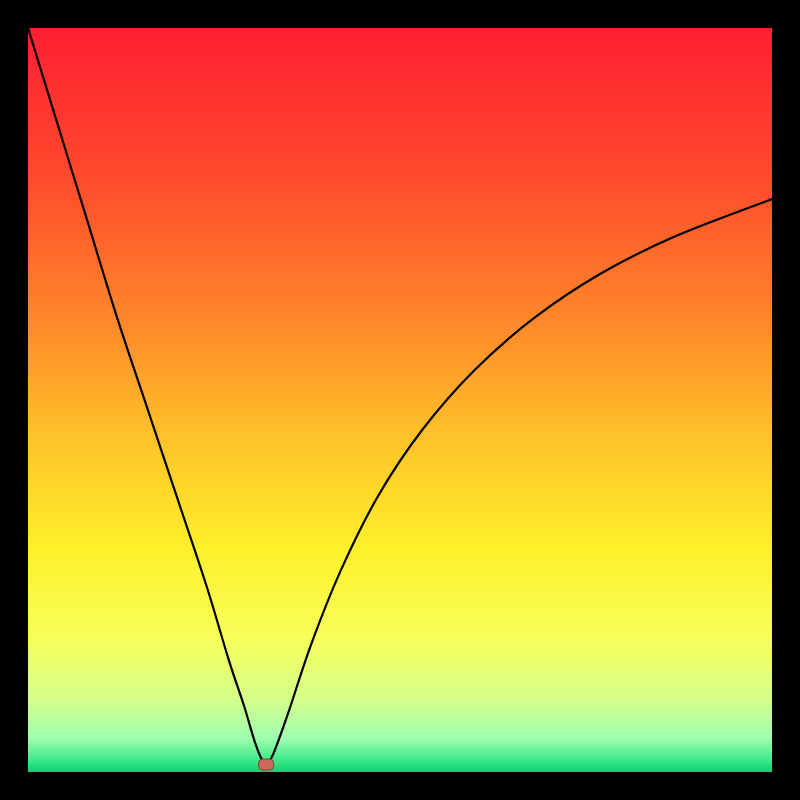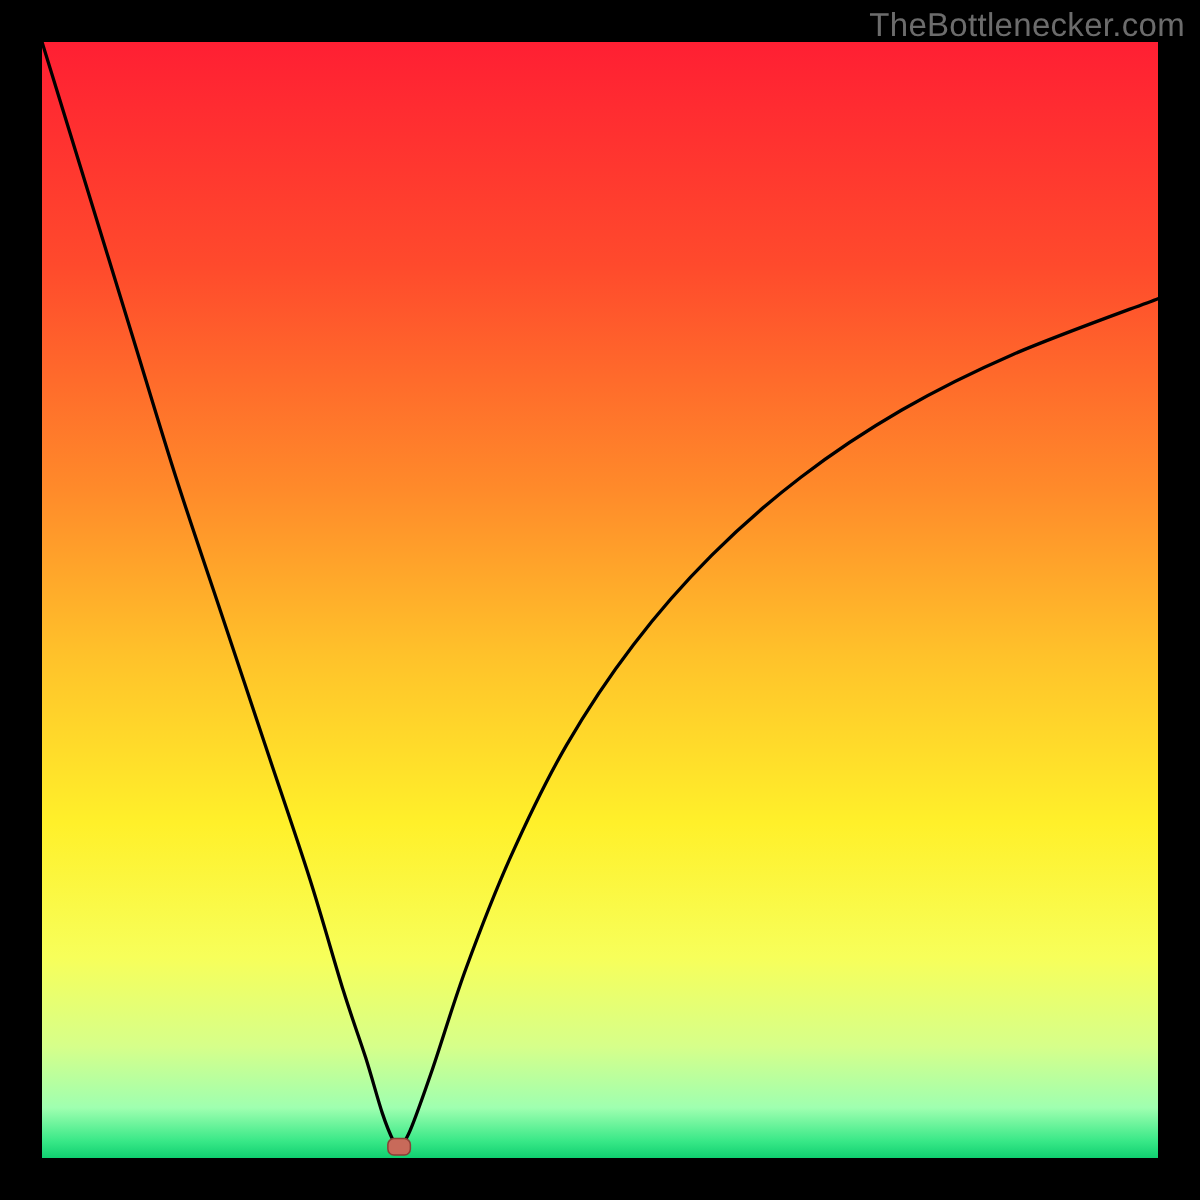--- a/index.html
+++ b/index.html
@@ -55,14 +55,13 @@
             <stop offset="98.5%" stop-color="#38e887"></stop>
             <stop offset="100%" stop-color="#10cf70"></stop>
           </linearGradient>
       </defs>
       <rect x="0" y="0" width="744" height="744" fill="url(#bg-grad)"></rect>
       <path id="curve-path" fill="none" stroke-width="2.2" stroke-linecap="round" d="M 0,0 C 4.96,16.120000000000005 19.840000000000003,64.48000000000002 29.76,96.72000000000003 C 39.68,128.96000000000004 49.6,161.20000000000005 59.52,193.44000000000005 C 69.44,225.68000000000006 79.36,259.16 89.28,290.16 C 99.2,321.16 109.12,349.68 119.04,379.44 C 128.96,409.2 138.88000000000002,438.96000000000004 148.8,468.72 C 158.72,498.48 169.88,530.72 178.56,558 C 187.24,585.28 194.68000000000004,612.56 200.88000000000002,632.4 C 207.08,652.24 211.42,663.4 215.76,677.04 C 220.1,690.68 223.82,704.94 226.92,714.24 C 230.01999999999998,723.54 232.5,729.12 234.36,732.84 C 236.22000000000003,736.5600000000001 236.22000000000003,737.8 238.08,736.56 C 239.94,735.3199999999999 241.8,734.0799999999999 245.52,725.4 C 249.24,716.72 254.2,702.46 260.4,684.48 C 266.59999999999997,666.5 274.04,641.0799999999999 282.72,617.52 C 291.40000000000003,593.96 301.31999999999994,567.92 312.47999999999996,543.12 C 323.64,518.32 336.04,492.28000000000003 349.68,468.72 C 363.32,445.16 378.2,422.84000000000003 394.32,401.76 C 410.44,380.67999999999995 427.79999999999995,360.8399999999999 446.4,342.23999999999995 C 465,323.64 484.84000000000003,306.28000000000003 505.92,290.16 C 527,274.04 549.32,259.15999999999997 572.88,245.51999999999998 C 596.4399999999999,231.88 618.76,220.72000000000006 647.28,208.32000000000005 C 675.8,195.92000000000004 727.88,177.32000000000002 744,171.12" stroke="#000000"></path>
       <rect id="marker" rx="4" ry="4" width="15" height="11" x="230.58" y="731.06" fill="#c86a5a" stroke="#8a3f36" stroke-width="1"></rect>
     </svg>
   </div>
 
-  <div class="watermark">TheBottlenecker.com</div>
 </div>
 
 </body></html>

